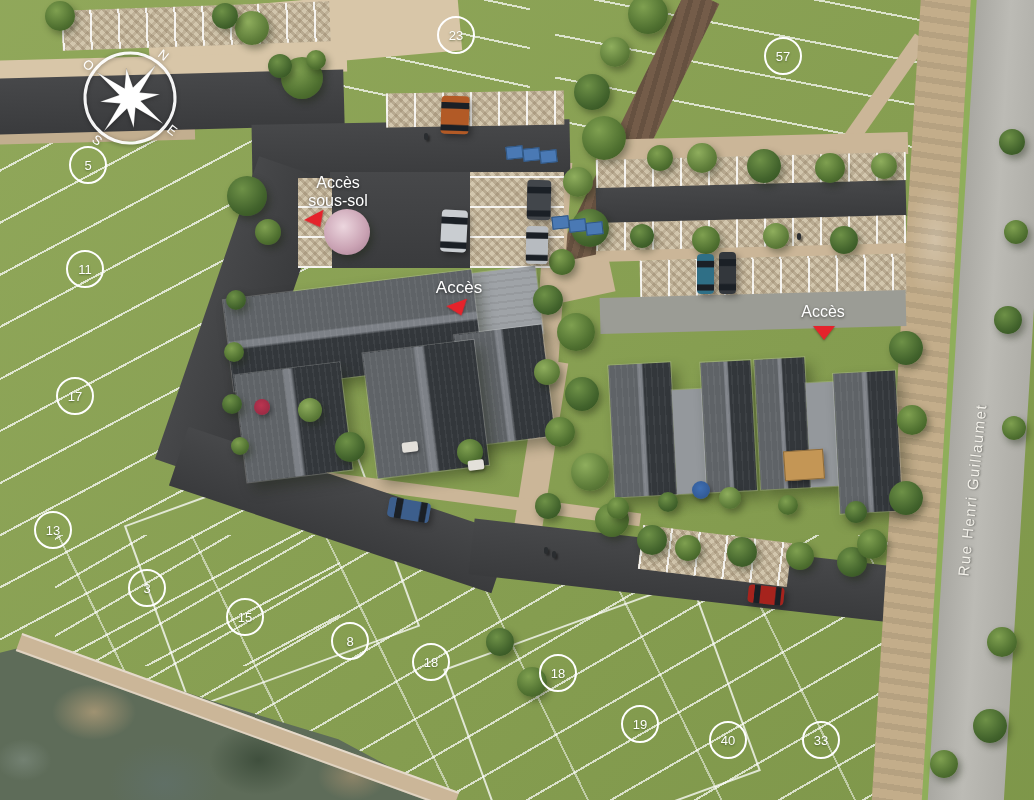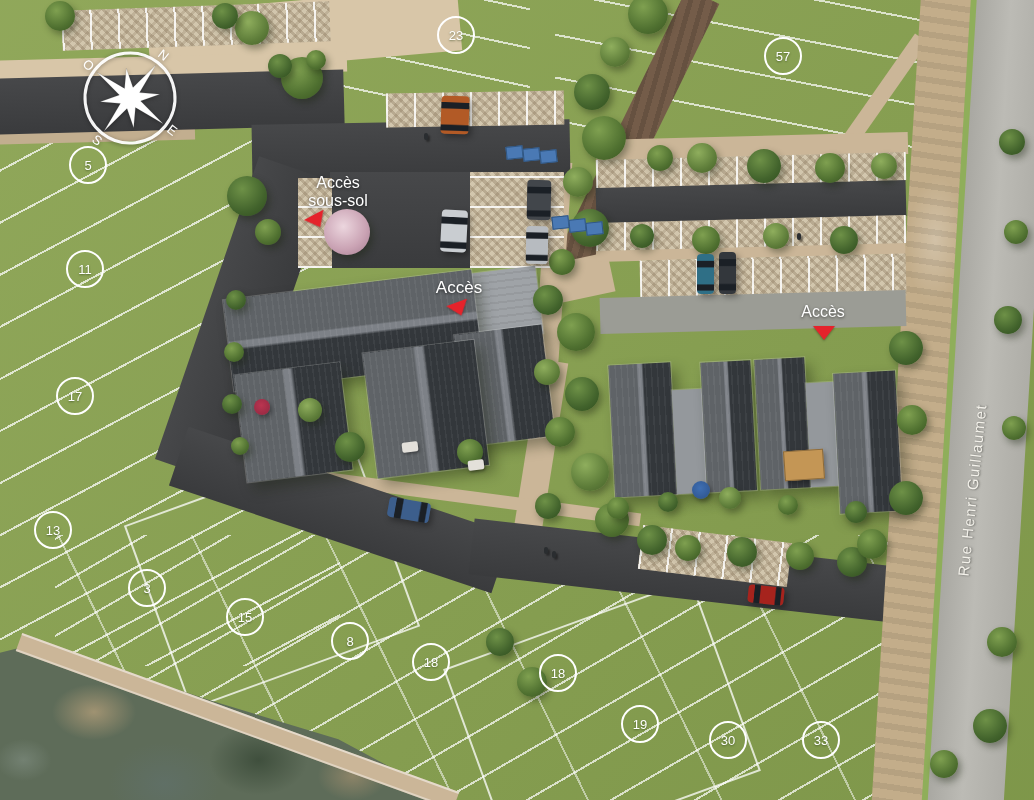--- a/index.html
+++ b/index.html
@@ -254,21 +254,21 @@
       <div class="lot" style="left: 88px; top: 165px; border-color: rgb(255, 255, 255);">5</div>
       <div class="lot" style="left: 85px; top: 269px; border-color: rgb(255, 255, 255);">11</div>
       <div class="lot" style="left: 75px; top: 396px; border-color: rgb(255, 255, 255);">17</div>
       <div class="lot" style="left: 53px; top: 530px; border-color: rgb(255, 255, 255);">13</div>
       <div class="lot" style="left: 147px; top: 588px; border-color: rgb(255, 255, 255);">3</div>
       <div class="lot" style="left: 245px; top: 617px; border-color: rgb(255, 255, 255);">15</div>
       <div class="lot" style="left: 350px; top: 641px; border-color: rgb(255, 255, 255);">8</div>
       <div class="lot" style="left: 431px; top: 662px; border-color: rgb(255, 255, 255);">18</div>
       <div class="lot" style="left: 558px; top: 673px; border-color: rgb(255, 255, 255);">18</div>
       <div class="lot" style="left: 640px; top: 724px; border-color: rgb(255, 255, 255);">19</div>
-      <div class="lot" style="left: 728px; top: 740px; border-color: rgb(255, 255, 255);">30</div>
+      <div class="lot" style="left: 728px; top: 740px; border-color: rgb(255, 255, 255);">40</div>
       <div class="lot" style="left: 821px; top: 740px; border-color: rgb(255, 255, 255);">33</div>
       <div class="lot" style="left: 456px; top: 35px; border-color: rgb(255, 255, 255);">23</div>
       <div class="lot" style="left: 783px; top: 56px; border-color: rgb(255, 255, 255);">57</div>
     </div>
 
   <svg class="compass" width="120" height="120" viewBox="-60 -60 120 120">
     <g transform="rotate(38)">
       <circle r="45" fill="none" stroke="#ffffff" stroke-width="3" opacity="0.95"></circle>
       <polygon fill="#ffffff" stroke="rgba(80,80,80,.25)" stroke-width="0.6" points="0,-42 4.2,-10.2 21.2,-21.2 10.2,-4.2 42,0 10.2,4.2 21.2,21.2 4.2,10.2 0,42 -4.2,10.2 -21.2,21.2 -10.2,4.2 -42,0 -10.2,-4.2 -21.2,-21.2 -4.2,-10.2"></polygon>
       <text x="0" y="-50" font-size="13" fill="#ffffff" text-anchor="middle">N</text>

